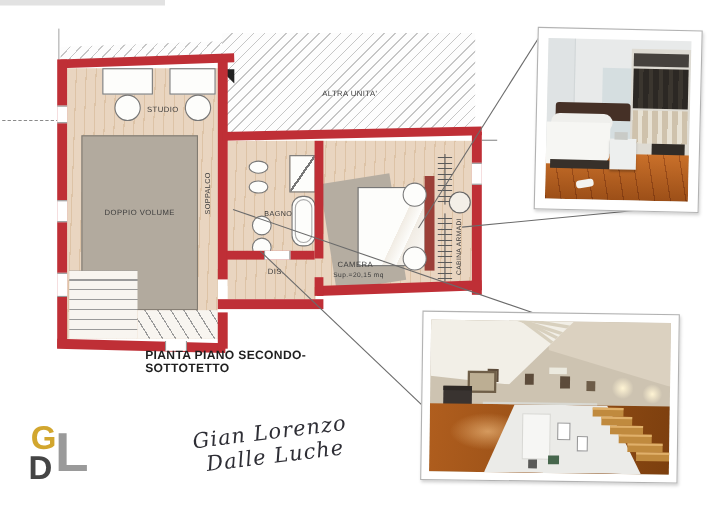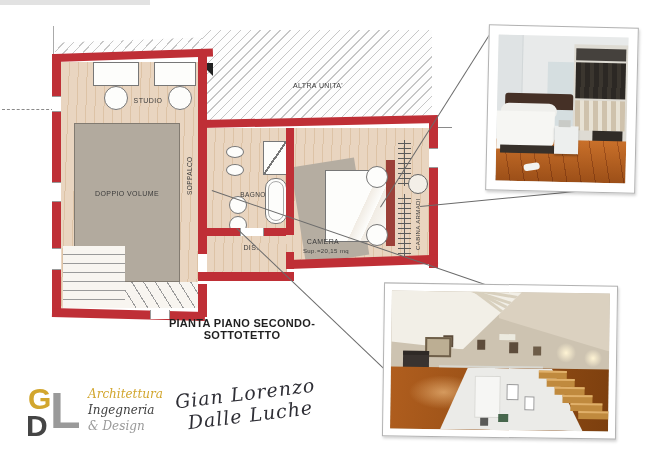--- a/index.html
+++ b/index.html
@@ -14,21 +14,21 @@
   .lbl{position:absolute;font-size:7px;color:#3b3b3b;letter-spacing:.4px;white-space:nowrap;text-align:center;}
   .vlbl{position:absolute;font-size:6.5px;color:#3b3b3b;letter-spacing:.4px;white-space:nowrap;
         writing-mode:vertical-rl;transform:rotate(180deg);text-align:center;}
   .fix{position:absolute;background:#fdfdfb;border:1px solid #777;box-sizing:border-box;}
   .round{border-radius:50%;}
   .line{position:absolute;height:1px;background:#6b6b6b;transform-origin:0 0;}
   .stair-h{position:absolute;background:repeating-linear-gradient(180deg,#f8f5f0 0 8px,#9a9a9a 8px 9px);}
   .stair-d{position:absolute;background:repeating-linear-gradient(58deg,#f8f5f0 0 9px,#9a9a9a 9px 10px);}
   .photo-frame{position:absolute;background:#fff;border:1px solid #b2b2b2;box-shadow:1px 2px 3px rgba(0,0,0,.18);}
   .photo-inner{position:absolute;overflow:hidden;}
-  .title{position:absolute;font-weight:bold;font-size:11px;color:#1f1f1f;letter-spacing:.3px;text-align:center;}
+  .title{position:absolute;font-weight:bold;font-size:11px;color:#1f1f1f;letter-spacing:.3px;text-align:left;}
   .logo-letter{position:absolute;font-weight:bold;line-height:1;}
   .logo-field{font-family:"DejaVu Serif",serif;font-style:italic;font-size:12px;line-height:16px;white-space:nowrap;}
   .sig{font-family:"DejaVu Serif",serif;font-style:italic;color:#2e2e35;font-size:19px;line-height:22px;
        letter-spacing:1px;white-space:nowrap;}
 </style>
 </head>
 <body>
 
 <div id="canvas">
 
@@ -168,24 +168,19 @@
       <div class="abs" style="left:172px;top:102px;width:30px;height:8px;background:#c08a3e;border-top:2px solid #e0b06a;box-sizing:border-box;"></div>
       <div class="abs" style="left:180px;top:110px;width:32px;height:8px;background:#c08a3e;border-top:2px solid #e0b06a;box-sizing:border-box;"></div>
       <div class="abs" style="left:188px;top:118px;width:34px;height:8px;background:#c08a3e;border-top:2px solid #e0b06a;box-sizing:border-box;"></div>
     </div>
   </div>
 
   <div class="abs" style="left:24px;top:384px;width:370px;height:70px;">
     <div class="logo-letter" style="left:4px;top:0;font-size:30px;color:#d2a62e;">G</div>
     <div class="logo-letter" style="left:2px;top:27px;font-size:30px;color:#454545;">D</div>
     <div class="logo-letter" style="left:26px;top:2px;font-size:50px;color:#9a9a9a;">L</div>
-    <div class="abs" style="left:64px;top:2px;">
-      <div class="logo-field" style="color:#d2a62e;">Architettura</div>
-      <div class="logo-field" style="color:#3f3f3f;">Ingegneria</div>
-      <div class="logo-field" style="color:#9a9a9a;">&amp; Design</div>
-    </div>
     <div class="abs" style="left:152px;top:-2px;transform:rotate(-7deg);">
       <div class="sig">Gian Lorenzo</div>
       <div class="sig" style="padding-left:10px;">Dalle Luche</div>
     </div>
   </div>
 
 </div>
 
 </body></html>

